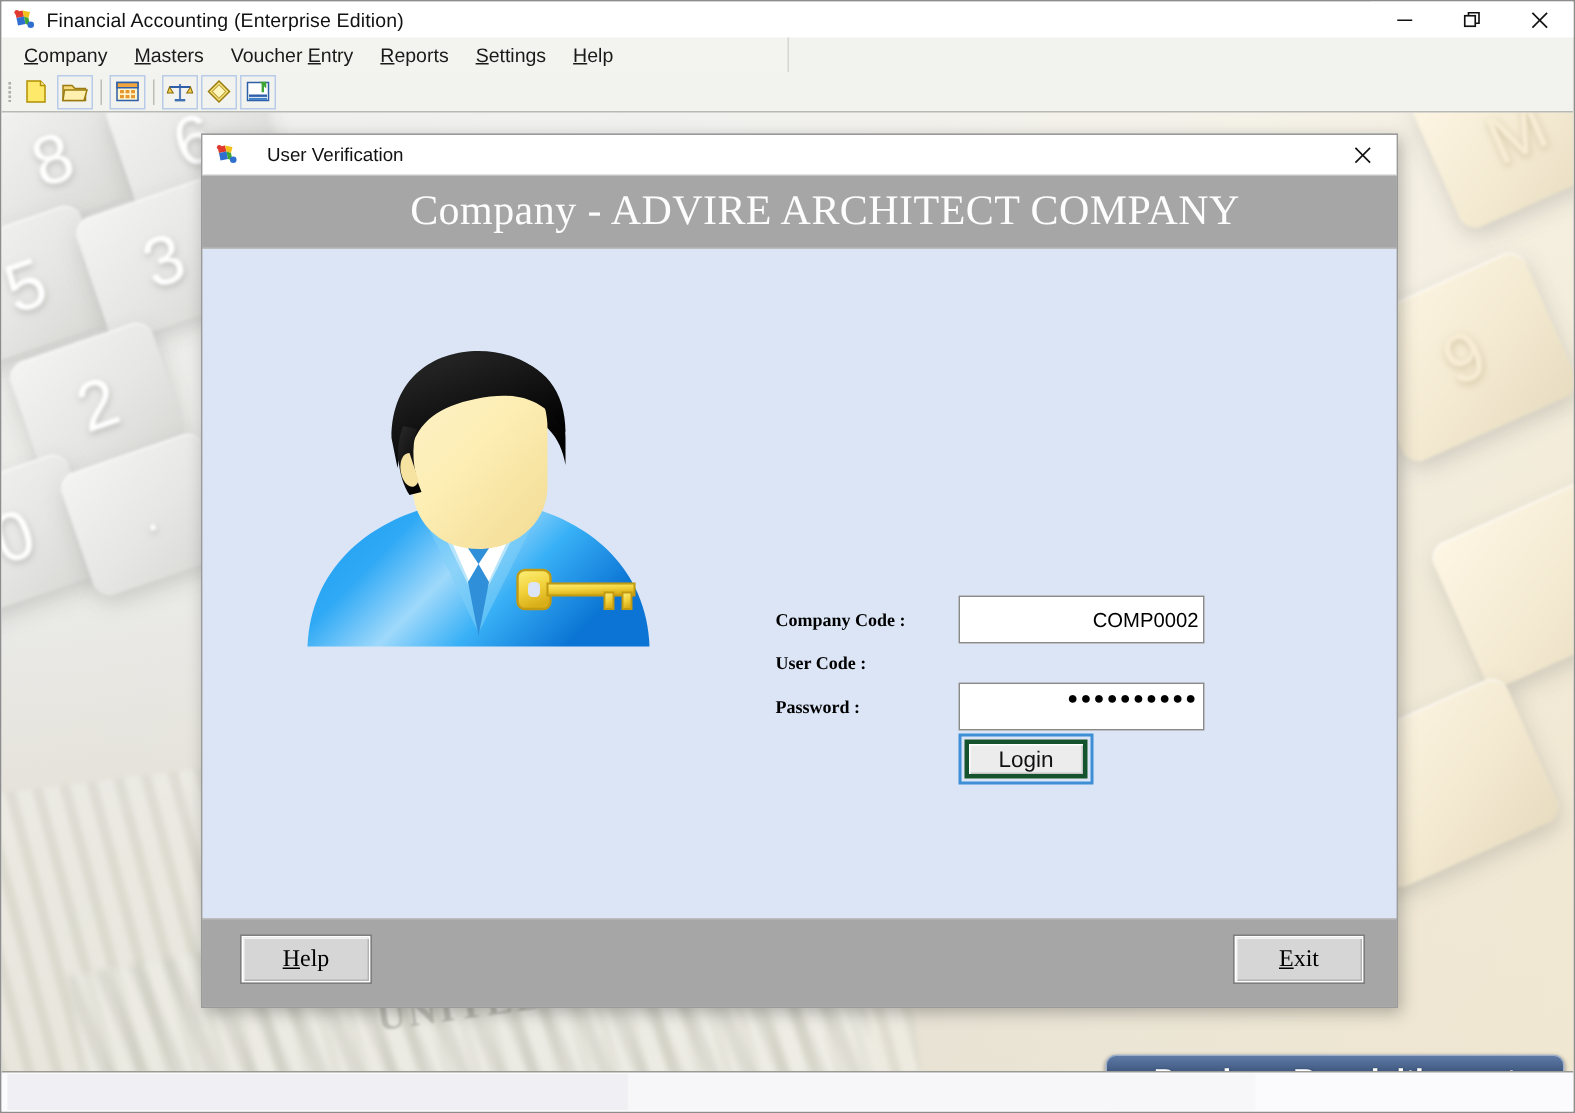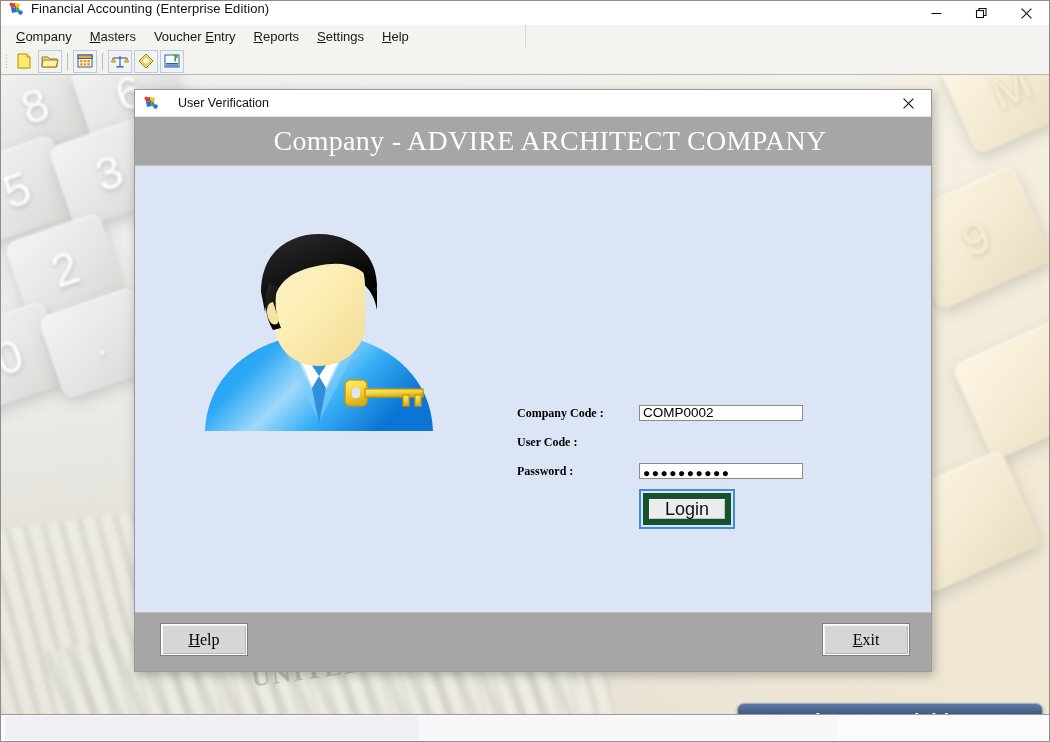--- a/index.html
+++ b/index.html
@@ -25,20 +25,21 @@
   }
 
   
   .titlebar {
     position: absolute;
     left: 0; top: 0;
     width: 1048px;
     height: 24px;
     background: #ffffff;
     display: flex;
+    align-items: center;
   }
   .titlebar .app-icon {
     width: 16px; height: 16px;
     margin-left: 7px; margin-right: 7px;
     position: relative;
     flex: none;
   }
   .titlebar .title-text {
     font-size: 13px;
     color: #111;
@@ -271,30 +272,31 @@
   .form-label {
     width: 122px;
     font-family: "Liberation Serif", serif;
     font-weight: bold;
     font-size: 12px;
     color: #000;
     flex: none;
   }
   .form-input {
     width: 164px;
-    height: 16px;
+    height: 32px;
     box-sizing: border-box;
     border: 1px solid #8a8a8a;
     background: #ffffff;
     font-family: "Liberation Sans", sans-serif;
     font-size: 13.5px;
     color: #000;
     padding: 0 3px;
     line-height: 18px;
     outline: none;
+    text-align: right;
   }
   .form-input.focused {
     border: 1px solid #3f8fd6;
     box-shadow: 0 0 0 1px #7fb5e0 inset;
   }
   .pw-dots {
     letter-spacing: 1.5px;
     font-size: 12px;
     color: #000;
     line-height: 18px;
@@ -305,24 +307,24 @@
     margin-top: 5px;
   }
   .login-focus {
     margin-left: 122px;
     border: 2px solid #3f8fd6;
     padding: 2px;
     display: inline-block;
   }
   .btn3d {
     background: #ececec;
-    border: 6px solid #14532d;
+    border: 3px solid #14532d;
     box-shadow: inset 1px 1px 0 #ffffff, inset -1px -1px 0 #c4c4c4;
     font-family: "Liberation Sans", sans-serif;
-    font-size: 18px;
+    font-size: 15px;
     color: #111;
     display: flex;
     align-items: center;
     justify-content: center;
   }
   .btn-login { width: 76px; height: 20px; }
 
   .btn-serif {
     font-family: "Liberation Serif", serif;
     font-size: 16px;

